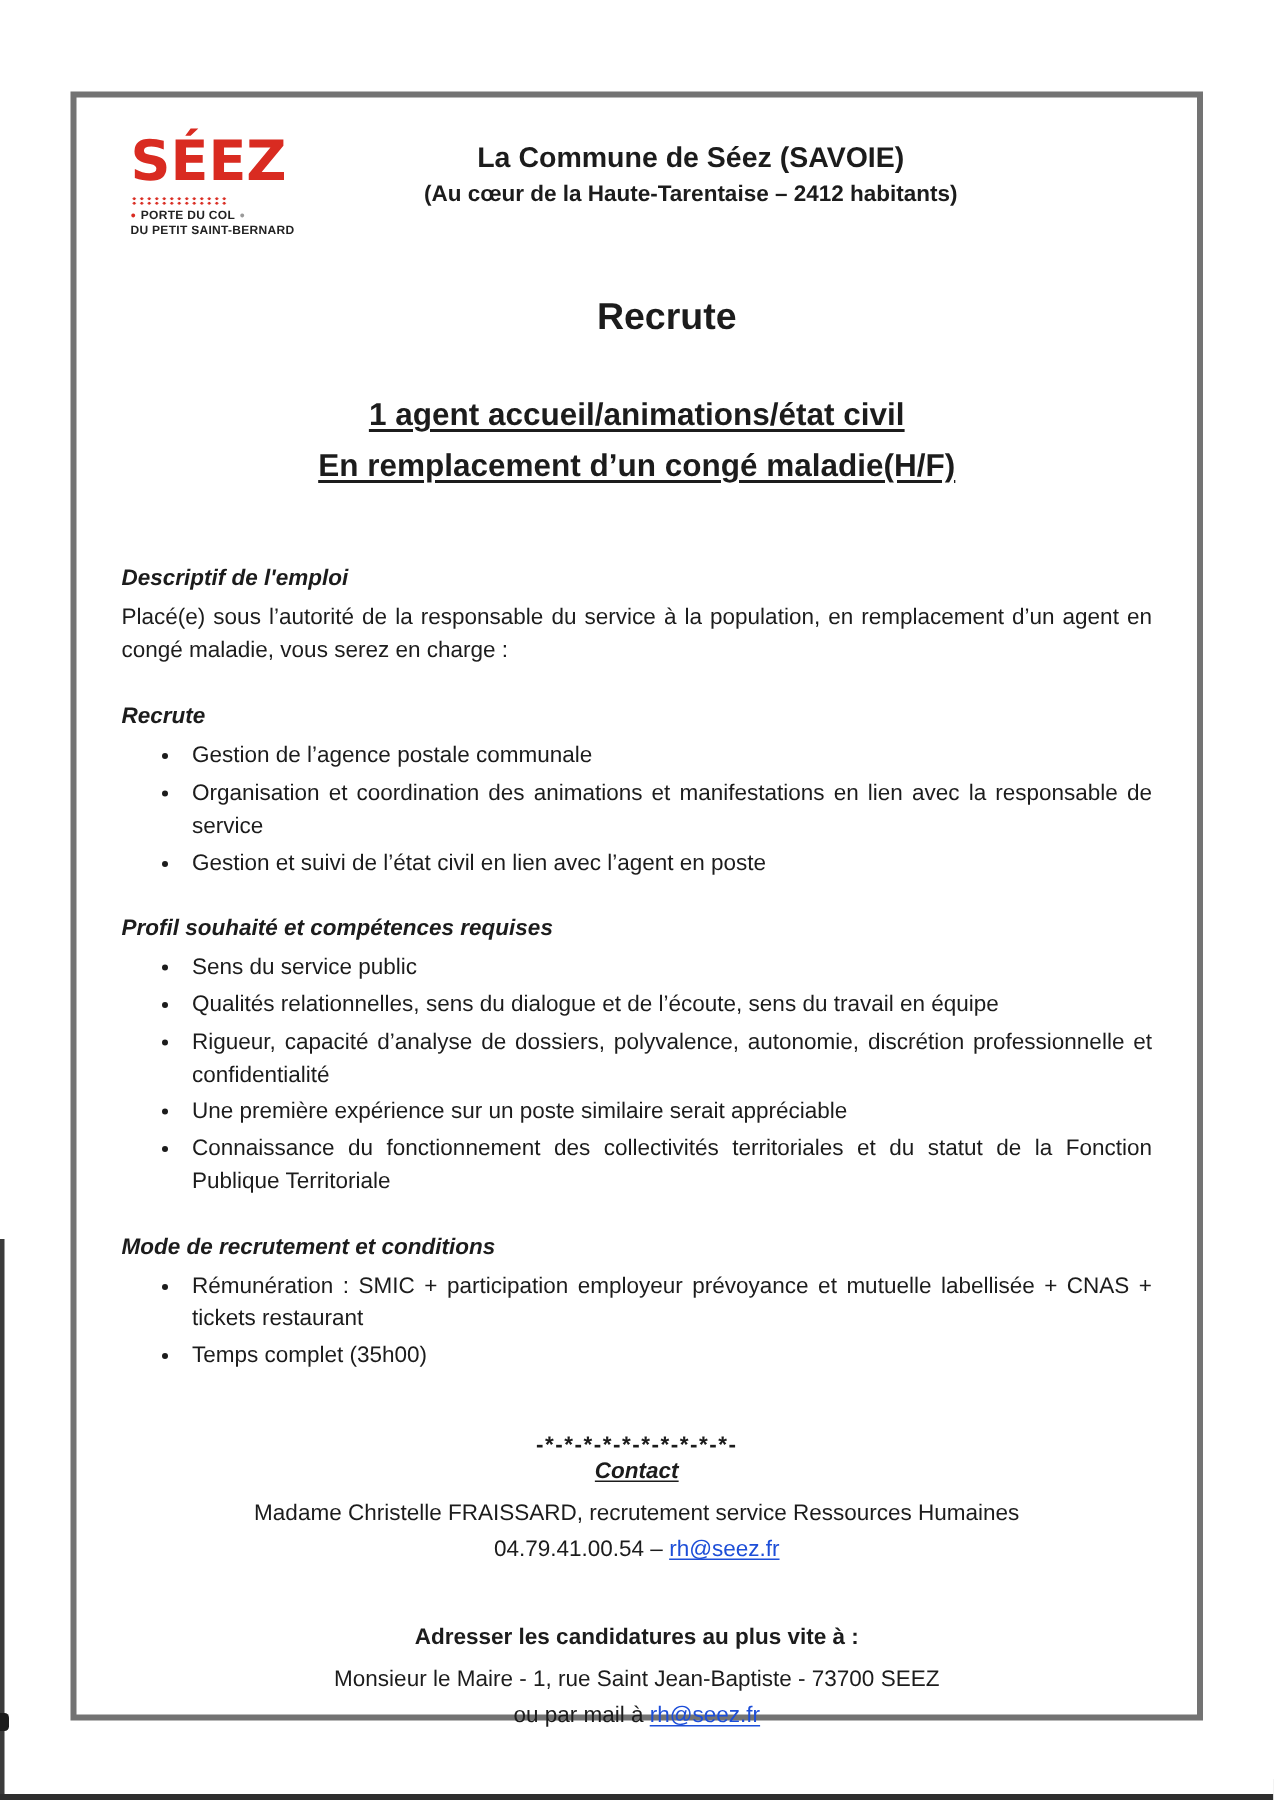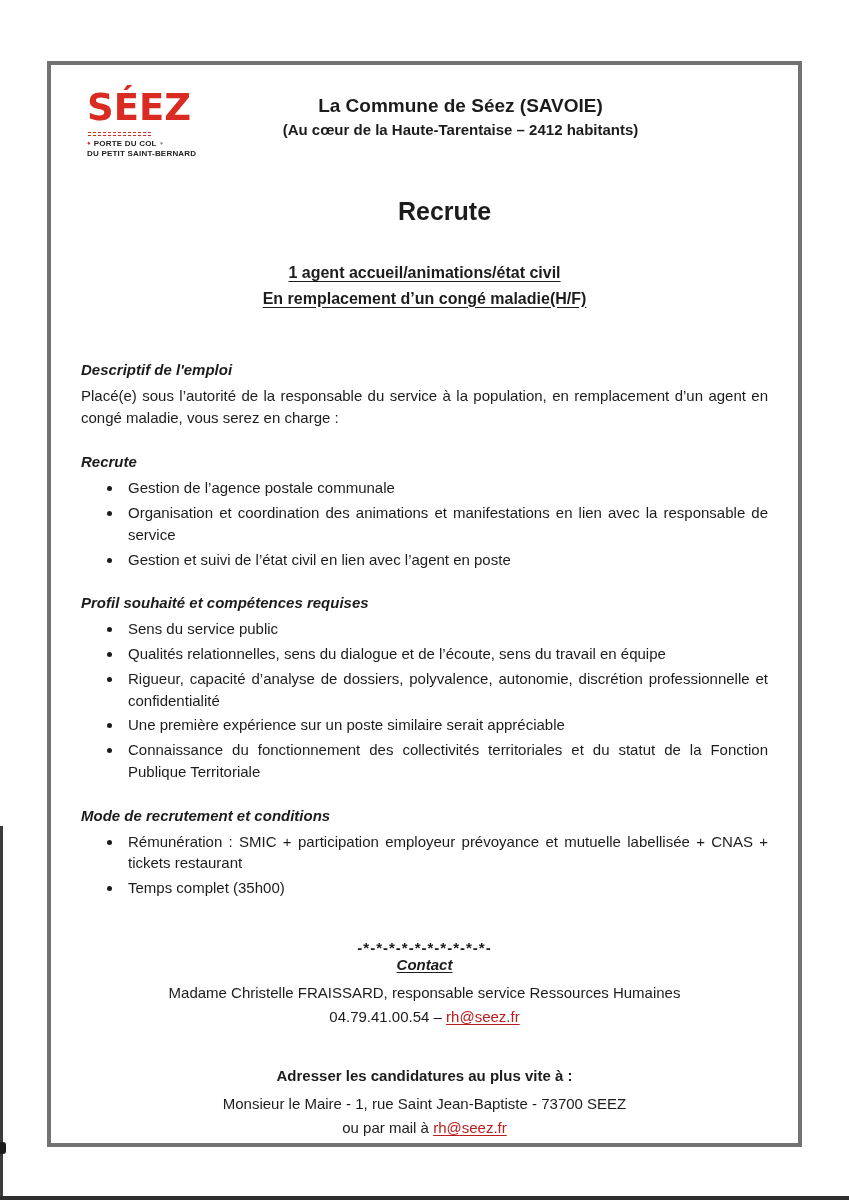--- a/index.html
+++ b/index.html
@@ -32,21 +32,21 @@
     letter-spacing:0.2px; margin-top:2px; white-space:nowrap;
   }
   .logo-tagline .l1::before { content:"●"; color:#d92b21; font-size:6px; margin-right:3px; vertical-align:1px; }
   .logo-tagline .l1::after  { content:"●"; color:#9a9a9a; font-size:6px; margin-left:3px; vertical-align:1px; }
   .header-text { text-align:center; padding-left:72px; padding-top:10px; }
   .doc-title { font-size:19px; font-weight:bold; }
   .doc-subtitle { font-size:15px; font-weight:bold; margin-top:4px; }
   .recrute { text-align:center; font-size:25px; font-weight:bold; margin-top:32px; padding-left:40px; }
   .position { text-align:center; margin-top:34px; line-height:1.6; }
   .position .pos-line {
-    font-size:16px; font-weight:bold; text-decoration:underline;
+    font-size:21px; font-weight:bold; text-decoration:underline;
     text-underline-offset:3px;
   }
   
   .section { margin-top:24px; }
   .section.first { margin-top:50px; }
   .sec-heading {
     font-size:15px; font-weight:bold; font-style:italic;
     text-underline-offset:2px; margin-bottom:7px;
   }
   .para { font-size:15px; line-height:1.47; text-align:justify; }
@@ -58,21 +58,21 @@
   
   .separator { text-align:center; font-weight:bold; font-size:15px; letter-spacing:1px; margin-top:40px; }
   .contact-block { text-align:center; }
   .contact-heading {
     display:inline-block; font-size:15px; font-weight:bold; font-style:italic;
     text-decoration:underline; text-underline-offset:2px; margin-bottom:8px;
   }
   .center-line { font-size:15px; line-height:1.6; text-align:center; }
   .apply-block { text-align:center; margin-top:38px; }
   .apply-heading { font-size:15px; font-weight:bold; margin-bottom:8px; }
-  a.link { color:#b91c1c; text-underline-offset:2px; cursor:pointer; }
+  a.link { color:#1d4ed8; text-underline-offset:2px; cursor:pointer; }
   
   .scan-edge-left { position:absolute; left:0; top:826px; width:3px; height:374px; background:#3b3b3b; }
   .scan-edge-bottom { position:absolute; left:0; bottom:0; width:100%; height:4px; background:#2e2e2e; }
   .scan-blob { position:absolute; left:0; top:1142px; width:6px; height:12px; background:#1c1c1c; border-radius:0 3px 3px 0; }
 </style>
 </head>
 <body>
 
 <div class="page">
   <div class="frame">
@@ -129,21 +129,21 @@
       <ul class="bullets">
         <li>Rémunération : SMIC + participation employeur prévoyance et mutuelle labellisée + CNAS + tickets restaurant</li>
         <li>Temps complet (35h00)</li>
       </ul>
     </div>
 
     <div class="separator">-*-*-*-*-*-*-*-*-*-*-</div>
 
     <div class="contact-block">
       <div class="contact-heading">Contact</div>
-      <div class="center-line">Madame Christelle FRAISSARD, responsable service Ressources Humaines</div>
+      <div class="center-line">Madame Christelle FRAISSARD, recrutement service Ressources Humaines</div>
       <div class="center-line"><span>04.79.41.00.54 – </span><a class="link" href="#">rh@seez.fr</a></div>
     </div>
 
     <div class="apply-block">
       <div class="apply-heading">Adresser les candidatures au plus vite à :</div>
       <div class="center-line">Monsieur le Maire - 1, rue Saint Jean-Baptiste - 73700 SEEZ</div>
       <div class="center-line"><span>ou par mail à </span><a class="link" href="#">rh@seez.fr</a></div>
     </div>
 
   </div>

